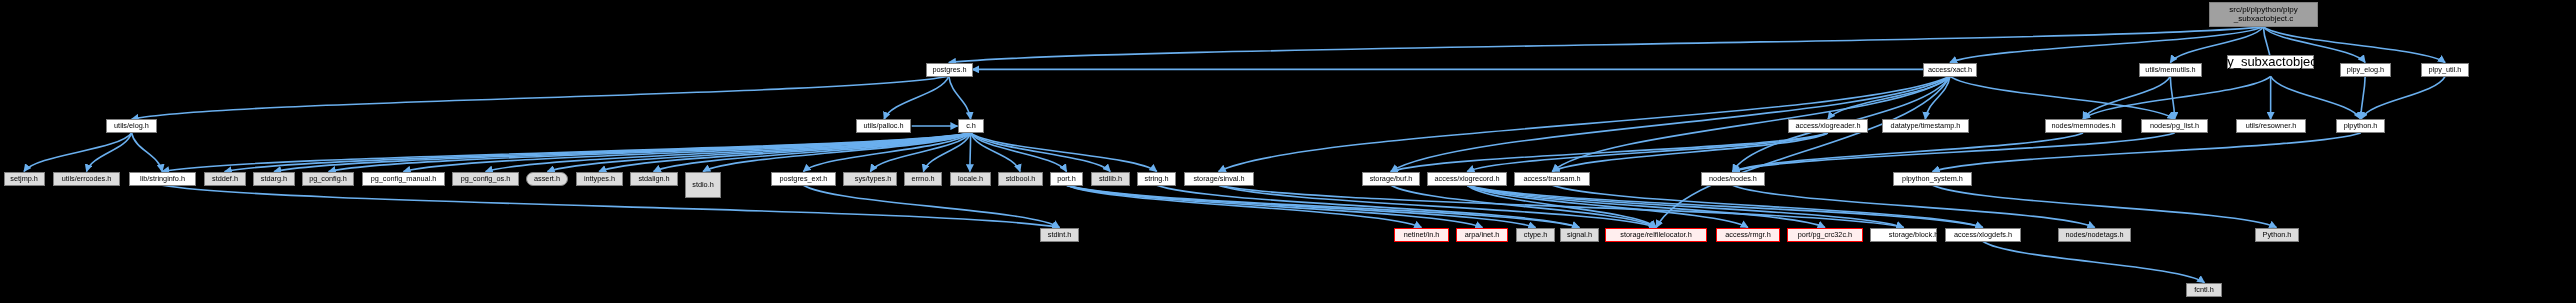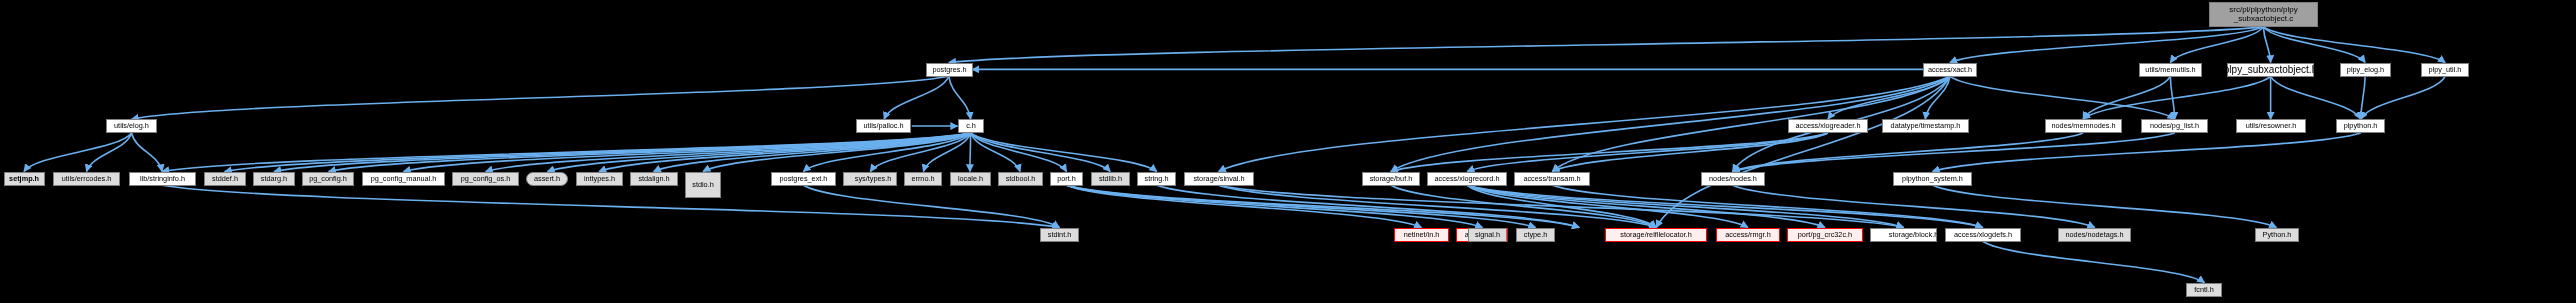--- a/index.html
+++ b/index.html
@@ -146,33 +146,33 @@
       <path d="M3247,183 C3176.32,206.85 2728.68,212.15 2658,236" stroke="#6AAFEE" stroke-width="2.2" fill="none" marker-end="url(#ah)"></path>
       <path d="M2658,255 C2714.76,281.1 3074.24,286.9 3131,313" stroke="#6AAFEE" stroke-width="2.2" fill="none" marker-end="url(#ah)"></path>
       <path d="M2727,332 C2763.6,357.65 2995.4,363.35 3032,389" stroke="#6AAFEE" stroke-width="2.2" fill="none" marker-end="url(#ah)"></path>
     </svg>
   <div id="node-layer">
       <div class="node n-root" style="left: 2209px; top: 2.2px; width: 109px; height: 25px; font-size: 8px;">src/pl/plpython/plpy
 _subxactobject.c</div>
       <div class="node n-white" style="left: 926px; top: 63px; width: 47px; height: 14px; font-size: 7.3px;">postgres.h</div>
       <div class="node n-white" style="left: 1923px; top: 63px; width: 54px; height: 14px; font-size: 7.3px;">access/xact.h</div>
       <div class="node n-white" style="left: 2139px; top: 63px; width: 63px; height: 14px; font-size: 7.3px;">utils/memutils.h</div>
-      <div class="node n-white" style="left: 2227px; top: 63px; width: 87px; height: 14px; font-size: 10px;">plpy_subxactobject.h</div>
+      <div class="node n-white" style="left: 2227px; top: 55px; width: 87px; height: 14px; font-size: 13px;">plpy_subxactobject.h</div>
       <div class="node n-white" style="left: 2340px; top: 63px; width: 51px; height: 14px; font-size: 7.3px;">plpy_elog.h</div>
       <div class="node n-white" style="left: 2421px; top: 63px; width: 48px; height: 14px; font-size: 7.3px;">plpy_util.h</div>
       <div class="node n-white" style="left: 106px; top: 119px; width: 51px; height: 14px; font-size: 7.3px;">utils/elog.h</div>
       <div class="node n-white" style="left: 856px; top: 119px; width: 55px; height: 14px; font-size: 7.3px;">utils/palloc.h</div>
       <div class="node n-white" style="left: 958px; top: 119px; width: 26px; height: 14px; font-size: 7.3px;">c.h</div>
       <div class="node n-white" style="left: 1788px; top: 119px; width: 80px; height: 14px; font-size: 7.3px;">access/xlogreader.h</div>
       <div class="node n-white" style="left: 1882px; top: 119px; width: 87px; height: 14px; font-size: 7.3px;">datatype/timestamp.h</div>
       <div class="node n-white" style="left: 2045px; top: 119px; width: 77px; height: 14px; font-size: 7.3px;">nodes/memnodes.h</div>
       <div class="node n-white" style="left: 2141px; top: 119px; width: 67px; height: 14px; font-size: 7.3px;">nodes/pg_list.h</div>
       <div class="node n-white" style="left: 2236px; top: 119px; width: 70px; height: 14px; font-size: 7.3px;">utils/resowner.h</div>
       <div class="node n-white" style="left: 2336px; top: 119px; width: 49px; height: 14px; font-size: 7.3px;">plpython.h</div>
-      <div class="node n-grey" style="left: 3.6px; top: 172px; width: 41px; height: 14px; font-size: 7.3px; font-weight: bold;">setjmp.h</div>
+      <div class="node n-grey" style="left: 3.6px; top: 172px; width: 41px; height: 14px; font-size: 7.3px;">setjmp.h</div>
       <div class="node n-grey" style="left: 53px; top: 172px; width: 67px; height: 14px; font-size: 7.3px;">utils/errcodes.h</div>
       <div class="node n-white" style="left: 129px; top: 172px; width: 67px; height: 14px; font-size: 7.3px;">lib/stringinfo.h</div>
       <div class="node n-grey" style="left: 204px; top: 172px; width: 42px; height: 14px; font-size: 7.3px;">stddef.h</div>
       <div class="node n-grey" style="left: 253px; top: 172px; width: 42px; height: 14px; font-size: 7.3px;">stdarg.h</div>
       <div class="node n-grey" style="left: 302px; top: 172px; width: 52px; height: 14px; font-size: 7.3px;">pg_config.h</div>
       <div class="node n-white" style="left: 362px; top: 172px; width: 83px; height: 14px; font-size: 7.3px;">pg_config_manual.h</div>
       <div class="node n-grey" style="left: 452px; top: 172px; width: 67px; height: 14px; font-size: 7.3px;">pg_config_os.h</div>
       <div class="node n-grey" style="left: 526px; top: 172px; width: 42px; height: 14px; font-size: 7.3px; border-radius: 7px;">assert.h</div>
       <div class="node n-grey" style="left: 576px; top: 172px; width: 47px; height: 14px; font-size: 7.3px;">inttypes.h</div>
       <div class="node n-grey" style="left: 630px; top: 172px; width: 48px; height: 14px; font-size: 7.3px;">stdalign.h</div>
@@ -188,21 +188,21 @@
       <div class="node n-white" style="left: 1184px; top: 172px; width: 70px; height: 14px; font-size: 7.3px;">storage/sinval.h</div>
       <div class="node n-white" style="left: 1362px; top: 172px; width: 58px; height: 14px; font-size: 7.3px;">storage/buf.h</div>
       <div class="node n-white" style="left: 1427px; top: 172px; width: 80px; height: 14px; font-size: 7.3px;">access/xlogrecord.h</div>
       <div class="node n-white" style="left: 1514px; top: 172px; width: 76px; height: 14px; font-size: 7.3px;">access/transam.h</div>
       <div class="node n-white" style="left: 1701px; top: 172px; width: 64px; height: 14px; font-size: 7.3px;">nodes/nodes.h</div>
       <div class="node n-white" style="left: 1893px; top: 172px; width: 79px; height: 14px; font-size: 7.3px;">plpython_system.h</div>
       <div class="node n-grey" style="left: 1040px; top: 228px; width: 39px; height: 14px; font-size: 7.3px;">stdint.h</div>
       <div class="node n-red" style="left: 1394px; top: 228px; width: 55px; height: 14px; font-size: 7.3px;">netinet/in.h</div>
       <div class="node n-red" style="left: 1456px; top: 228px; width: 52px; height: 14px; font-size: 7.3px;">arpa/inet.h</div>
       <div class="node n-grey" style="left: 1516px; top: 228px; width: 39px; height: 14px; font-size: 7.3px;">ctype.h</div>
-      <div class="node n-grey" style="left: 1468px; top: 228px; width: 39px; height: 14px; font-size: 7.3px;">signal.h</div>
+      <div class="node n-grey" style="left: 1560px; top: 228px; width: 39px; height: 14px; font-size: 7.3px;">signal.h</div>
       <div class="node n-red" style="left: 1605px; top: 228px; width: 102px; height: 14px; font-size: 7.3px; text-align: center;">storage/relfilelocator.h</div>
       <div class="node n-red" style="left: 1716px; top: 228px; width: 64px; height: 14px; font-size: 7.3px;">access/rmgr.h</div>
       <div class="node n-red" style="left: 1787px; top: 228px; width: 76px; height: 14px; font-size: 7.3px;">port/pg_crc32c.h</div>
       <div class="node n-white" style="left: 1870px; top: 228px; width: 67px; height: 14px; font-size: 7.3px; padding-left: 20px;">storage/block.h</div>
       <div class="node n-white" style="left: 1945px; top: 228px; width: 76px; height: 14px; font-size: 7.3px;">access/xlogdefs.h</div>
       <div class="node n-grey" style="left: 2058px; top: 228px; width: 73px; height: 14px; font-size: 7.3px;">nodes/nodetags.h</div>
       <div class="node n-grey" style="left: 2255px; top: 228px; width: 44px; height: 14px; font-size: 7.3px;">Python.h</div>
       <div class="node n-grey" style="left: 2186px; top: 283px; width: 36px; height: 14px; font-size: 7.3px;">fcntl.h</div>
     </div>
 </div>

